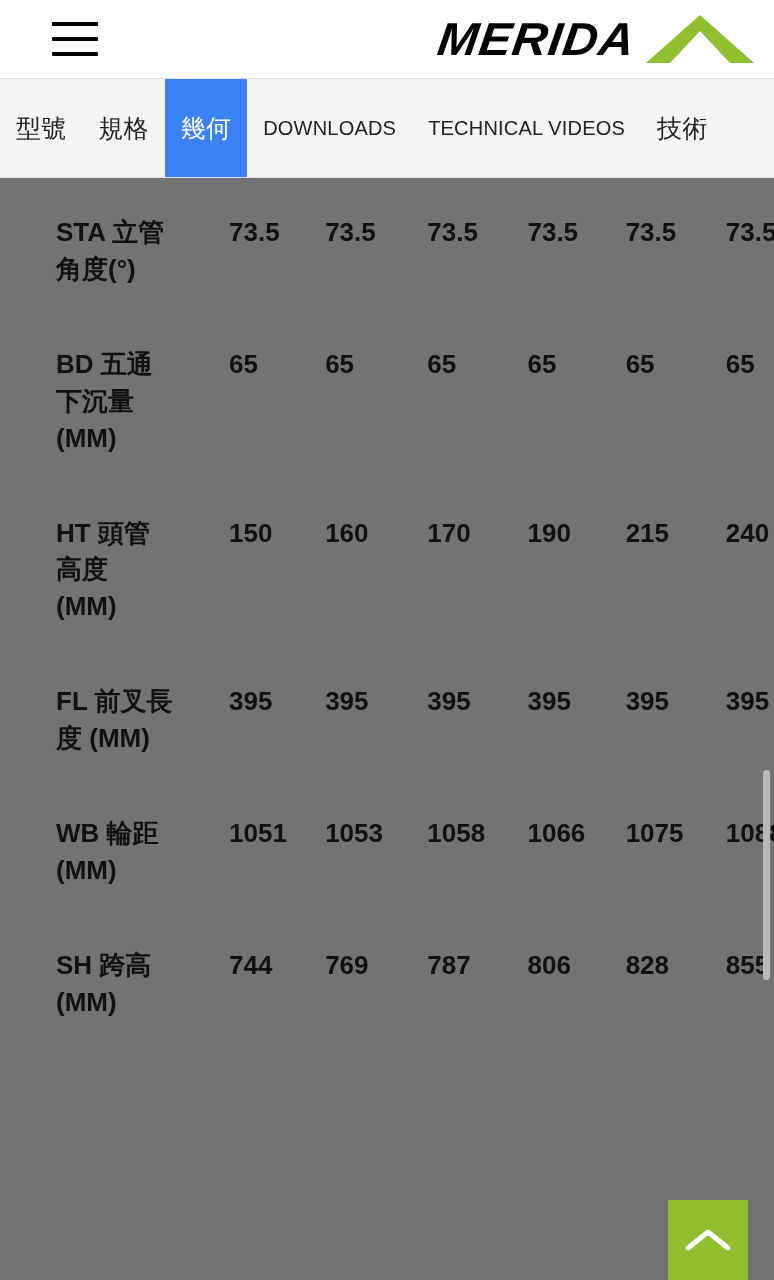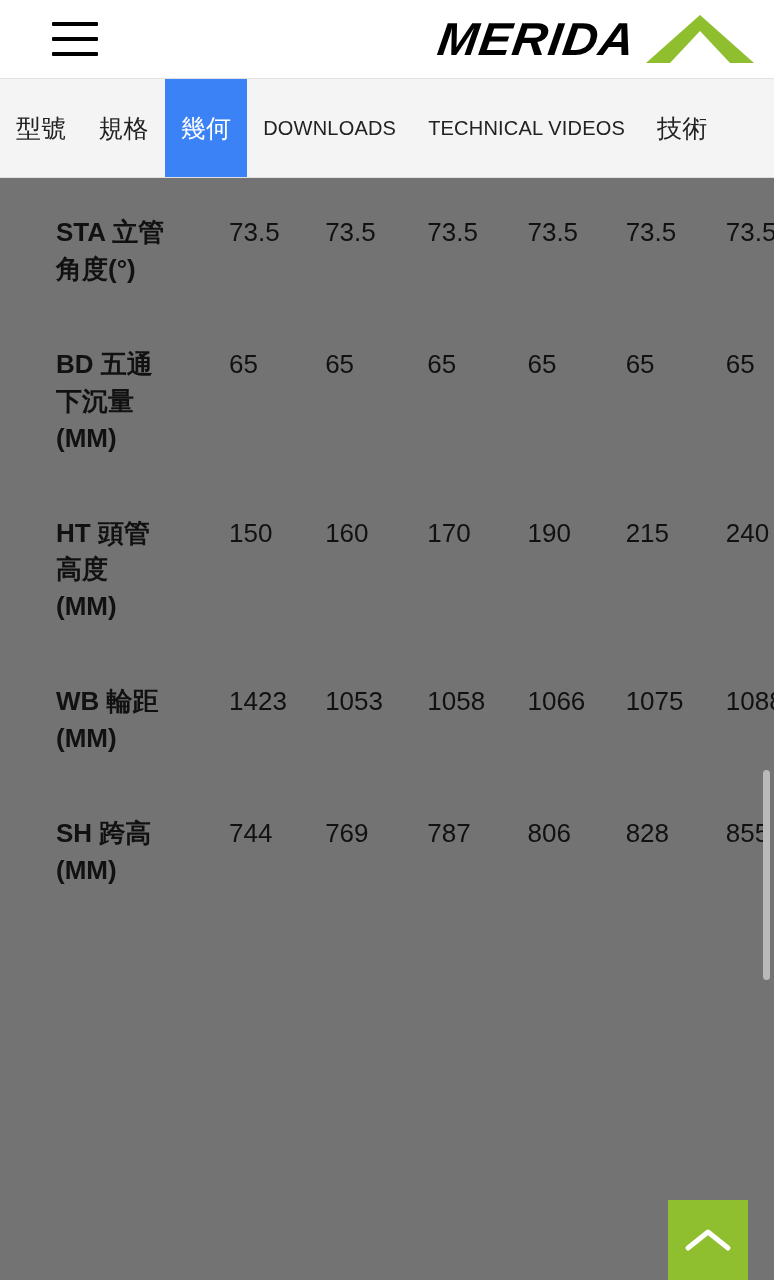--- a/index.html
+++ b/index.html
@@ -116,21 +116,21 @@
     color: #111111;
     text-align: left;
   }
   .geo-table th {
     width: 152px;
     padding-left: 56px;
     font-weight: bold;
     line-height: 1.42;
   }
   .geo-table td {
-    font-weight: normal;
+    font-weight: bold;
     line-height: 1.42;
     width: 88px;
   }
   .geo-table td.v0 { padding-left: 56px; }
   .geo-table td.v1 { padding-left: 52px; }
   .geo-table td.v2 { padding-left: 54px; }
   .geo-table td.v3 { padding-left: 54px; }
   .geo-table td.v4 { padding-left: 52px; }
   .geo-table td.v5 { padding-left: 52px; }
 
@@ -215,22 +215,31 @@
         <tr>
           <th>HT 頭管高度 (MM)</th>
           <td class="v0">150</td>
           <td class="v1">160</td>
           <td class="v2">170</td>
           <td class="v3">190</td>
           <td class="v4">215</td>
           <td class="v5">240</td>
         </tr>
         <tr>
+          <th>FL 前叉長度 (MM)</th>
+          <td class="v0">395</td>
+          <td class="v1">395</td>
+          <td class="v2">395</td>
+          <td class="v3">395</td>
+          <td class="v4">395</td>
+          <td class="v5">395</td>
+        </tr>
+        <tr>
           <th>WB 輪距 (MM)</th>
-          <td class="v0">1423</td>
+          <td class="v0">1051</td>
           <td class="v1">1053</td>
           <td class="v2">1058</td>
           <td class="v3">1066</td>
           <td class="v4">1075</td>
           <td class="v5">1088</td>
         </tr>
         <tr>
           <th>SH 跨高 (MM)</th>
           <td class="v0">744</td>
           <td class="v1">769</td>

